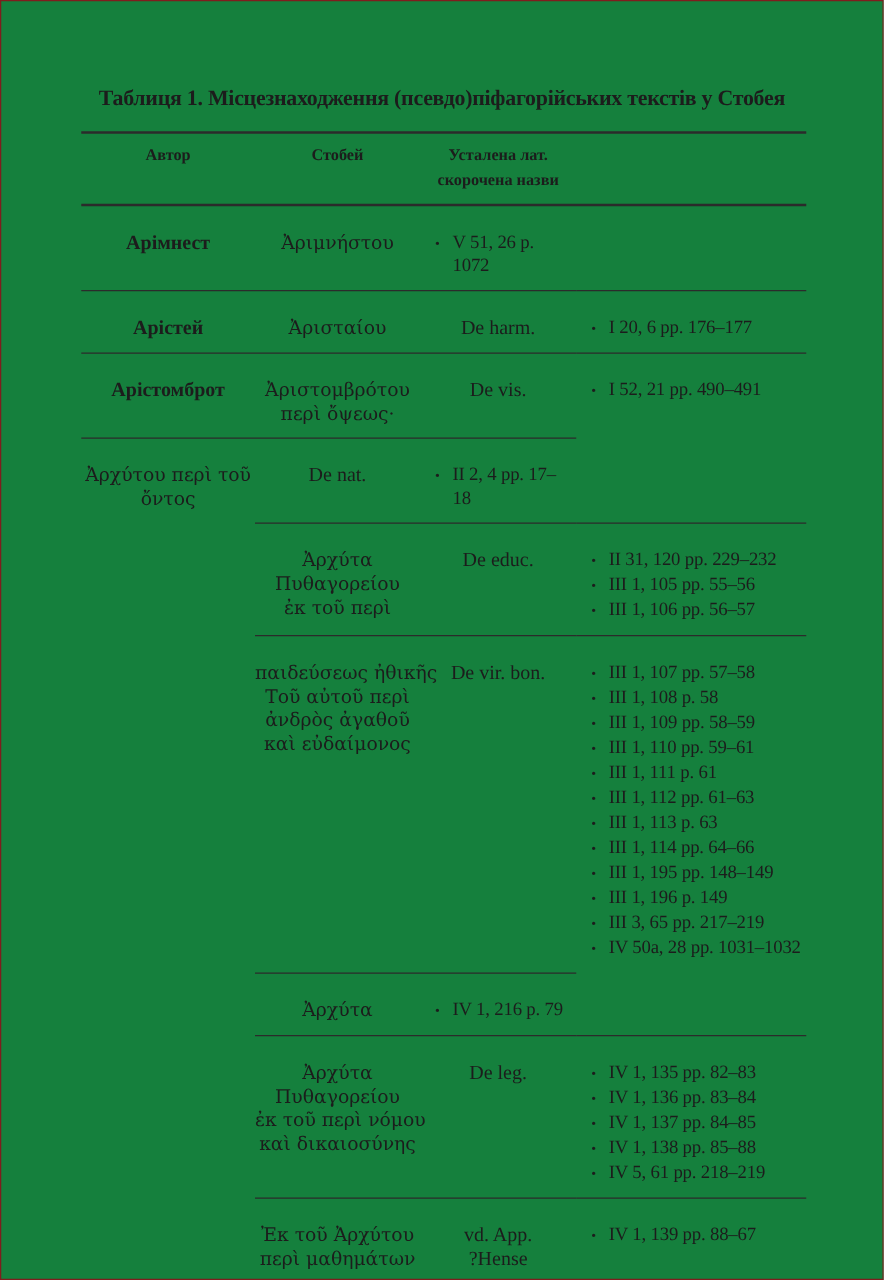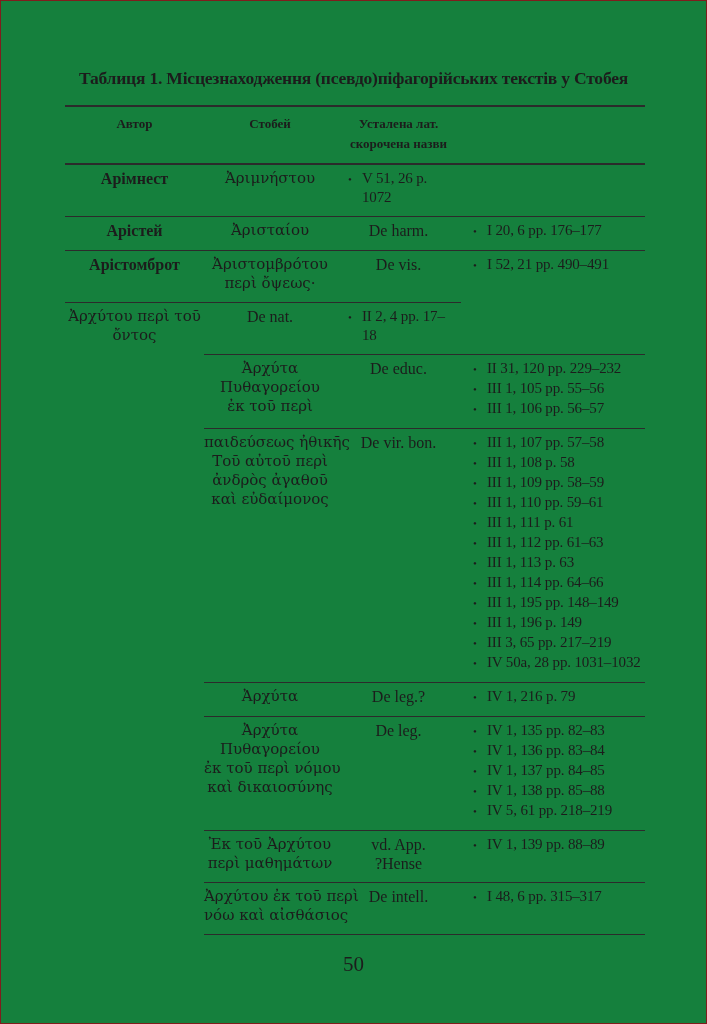--- a/index.html
+++ b/index.html
@@ -33,21 +33,21 @@
     text-align:center;
     font-weight:bold;
     font-size:13px;
     line-height:20px;
     white-space:pre-line;
   }
   .trow{
     display:grid;
     grid-template-columns:139px 132px 125px 184px;
   }
-  .cell{ padding:4px 0 9px 0; font-size:16px; line-height:19px; }
+  .cell{ padding:20px 0 9px 0; font-size:16px; line-height:19px; }
   .sep-full > .cell{ border-top:1px solid #2b2b2b; }
   .sep-part > .cell{ border-top:1px solid #2b2b2b; }
   .sep-part > .c-author{ border-top:none; }
   .sep-none > .cell{ border-top:none; }
   .c-author{
     text-align:center;
     font-weight:bold;
     white-space:pre-line;
   }
   .c-name{
@@ -212,21 +212,20 @@
             </div>
             <div class="ref">
               <span class="bullet">•</span>
               <span class="ref-text">IV 50a, 28 pp. 1031–1032</span>
             </div>
           </div>
         </div>
         <div class="trow sep-part">
           <div class="cell c-author"></div>
           <div class="cell c-name">Ἀρχύτα</div>
-          <div class="cell c-lat">De leg.?</div>
           <div class="cell c-refs">
             <div class="ref">
               <span class="bullet">•</span>
               <span class="ref-text">IV 1, 216 p. 79</span>
             </div>
           </div>
         </div>
         <div class="trow sep-part">
           <div class="cell c-author"></div>
           <div class="cell c-name">Ἀρχύτα
@@ -259,21 +258,21 @@
         </div>
         <div class="trow sep-part">
           <div class="cell c-author"></div>
           <div class="cell c-name">Ἐκ τοῦ Ἀρχύτου
 περὶ μαθημάτων</div>
           <div class="cell c-lat">vd. App.
 ?Hense</div>
           <div class="cell c-refs">
             <div class="ref">
               <span class="bullet">•</span>
-              <span class="ref-text">IV 1, 139 pp. 88–89</span>
+              <span class="ref-text">IV 1, 139 pp. 88–67</span>
             </div>
           </div>
         </div>
         <div class="trow sep-part">
           <div class="cell c-author"></div>
           <div class="cell c-name">Ἀρχύτου ἐκ τοῦ περὶ
 νόω καὶ αἰσθάσιος</div>
           <div class="cell c-lat">De intell.</div>
           <div class="cell c-refs">
             <div class="ref">

